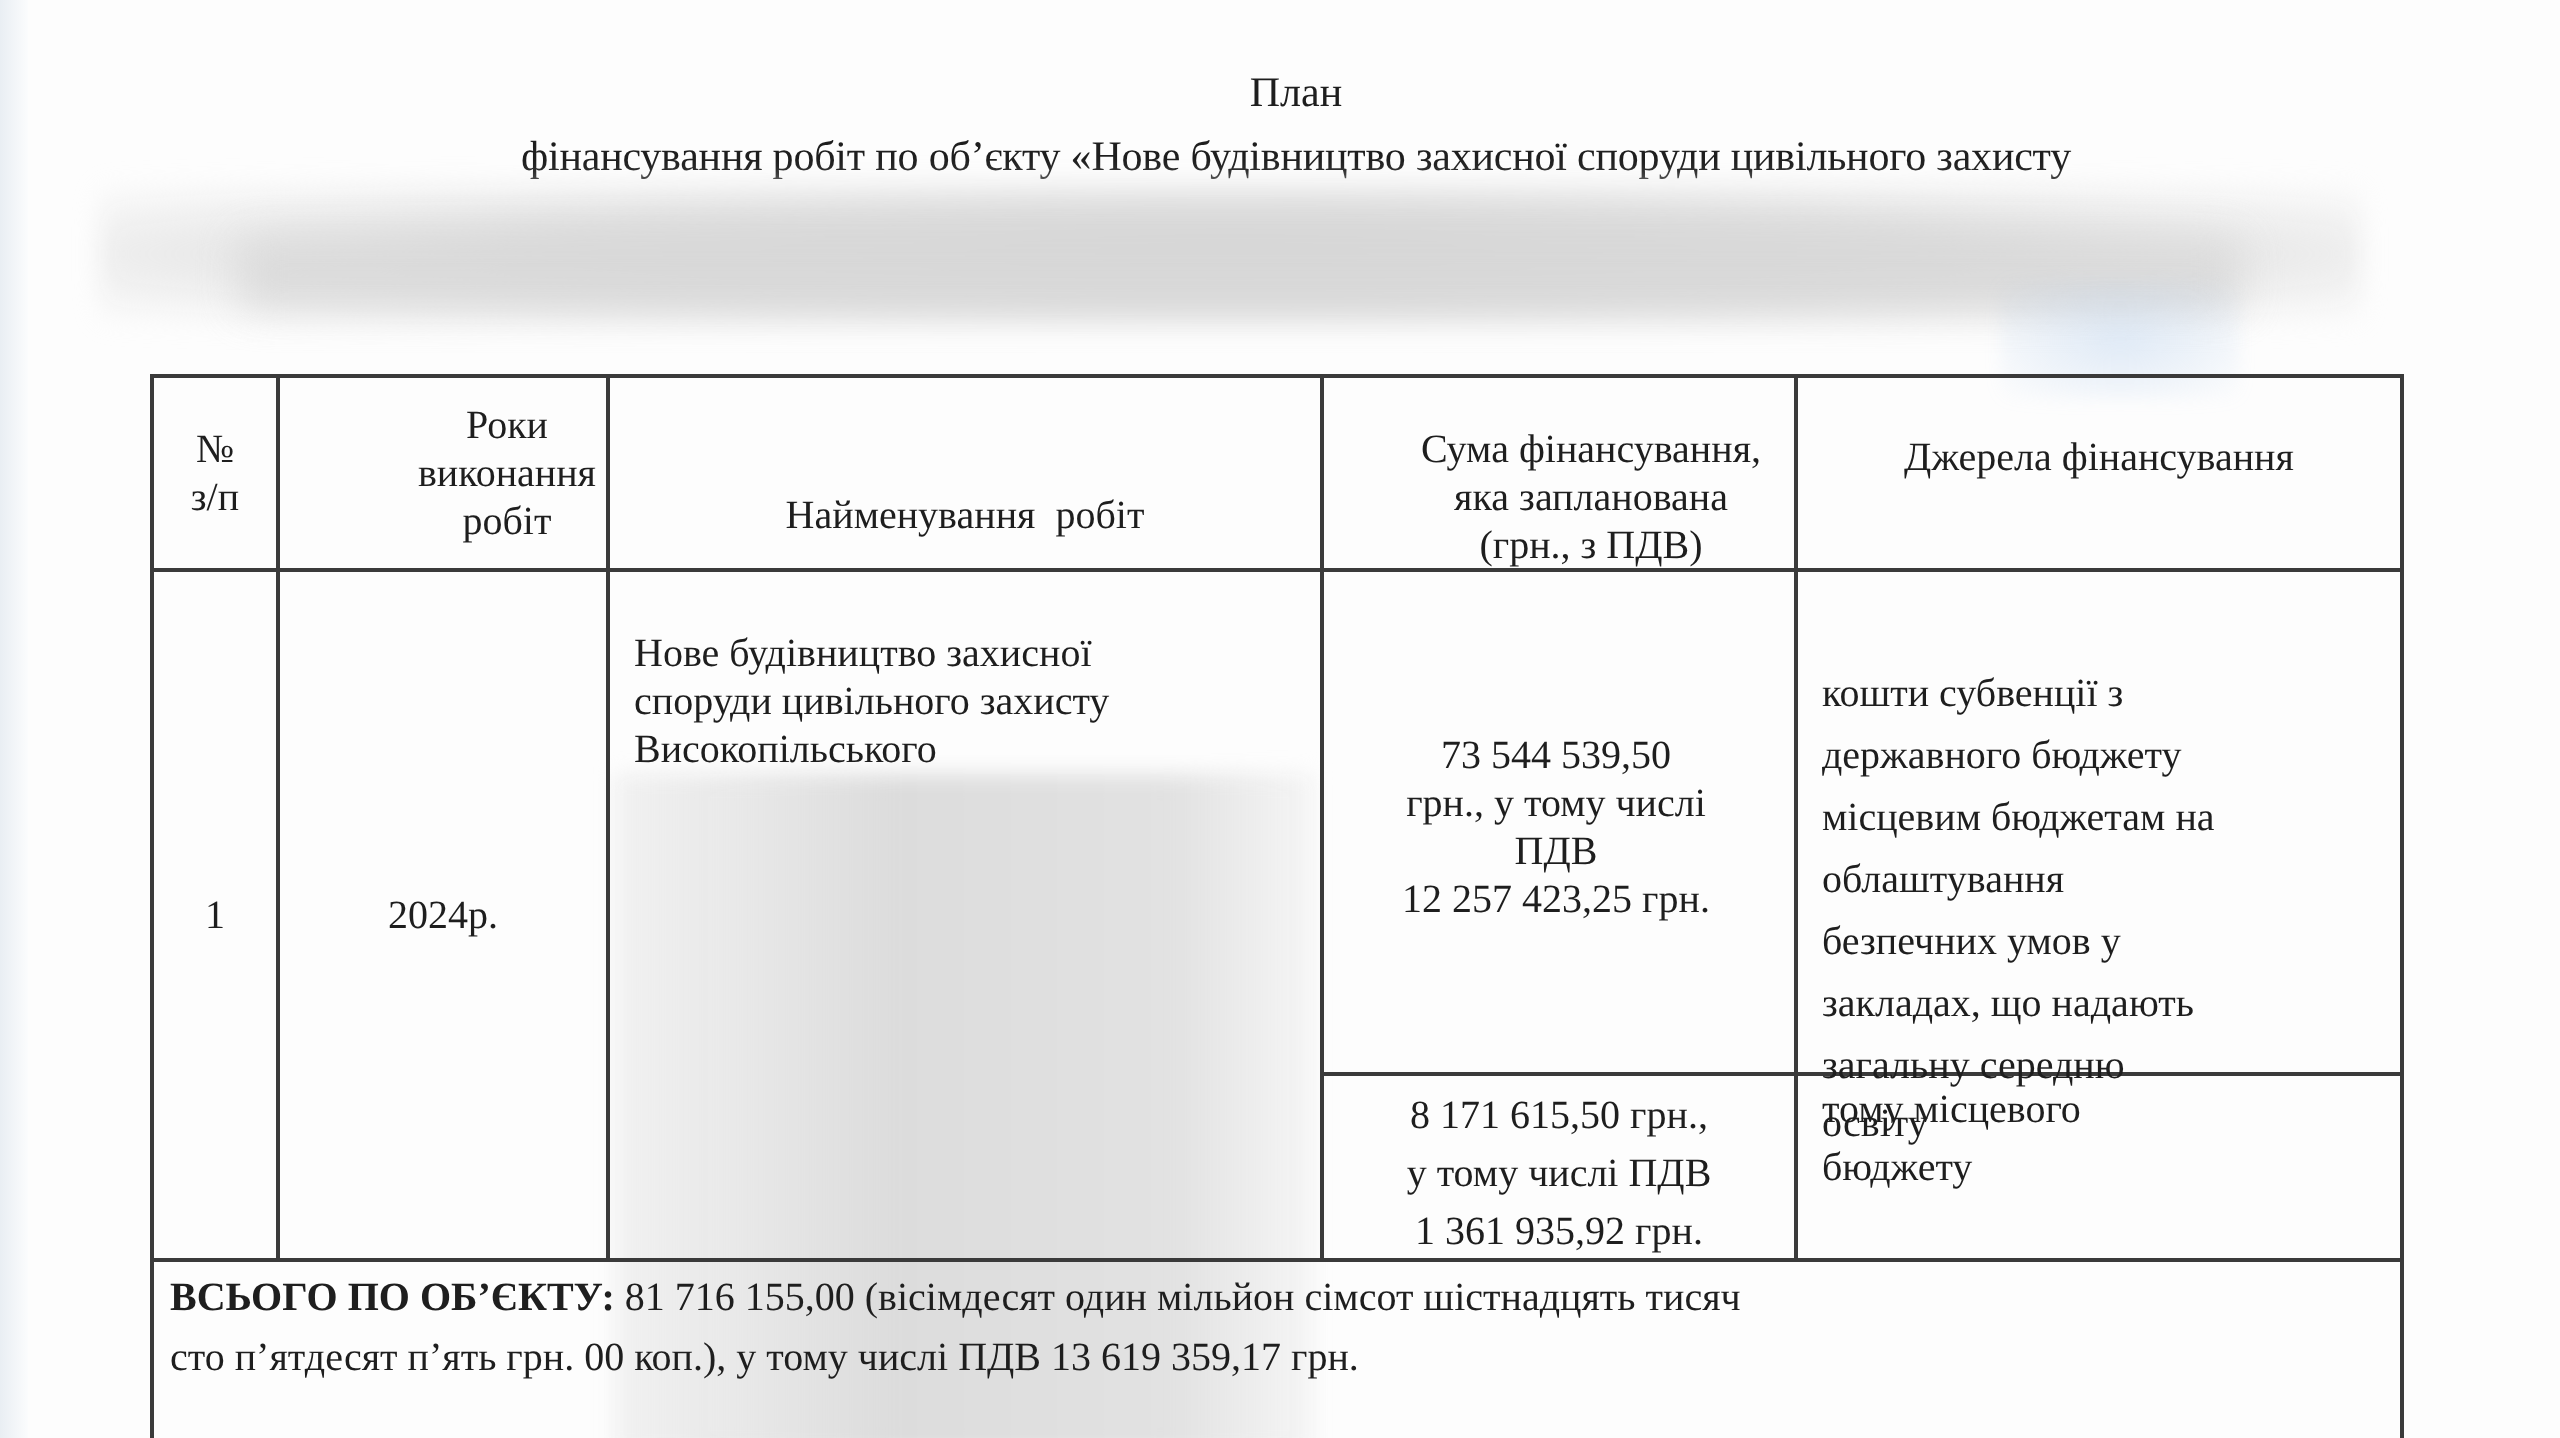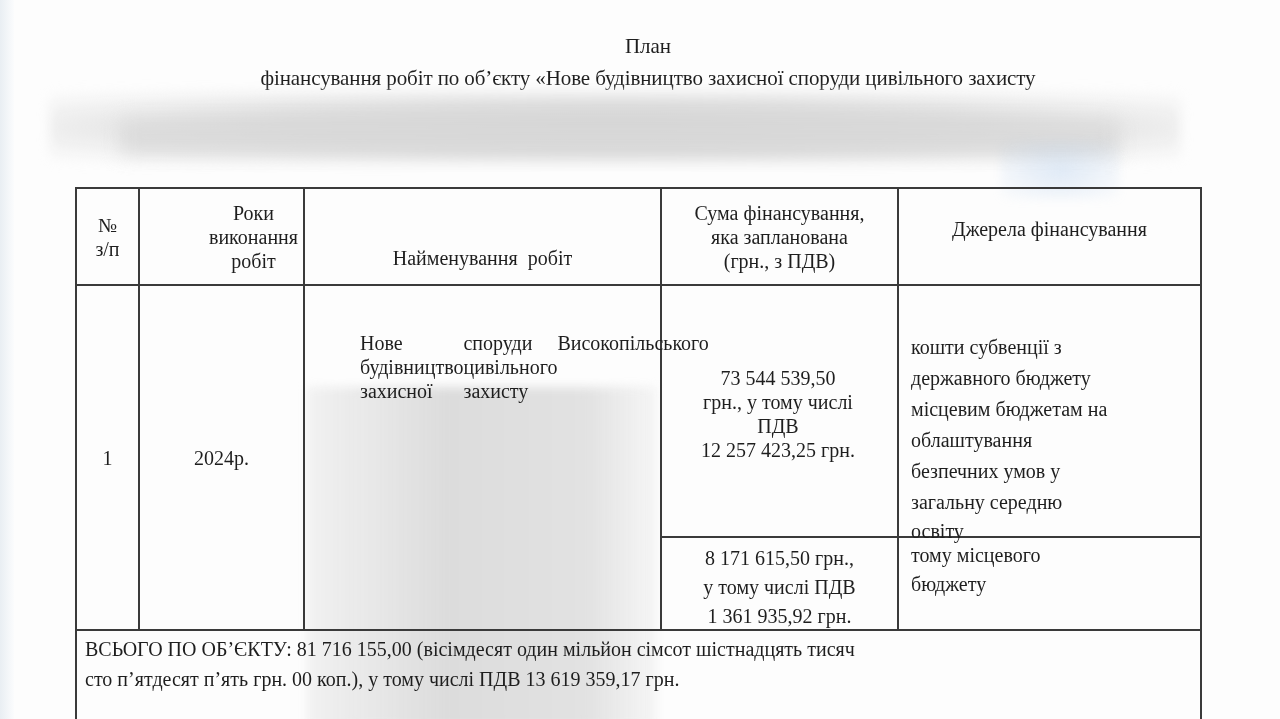--- a/index.html
+++ b/index.html
@@ -45,21 +45,21 @@
   .cell.left { justify-content: flex-start; text-align: left; align-items: flex-start; }
   .blur-cell {
     position: absolute; left: 232px; top: 200px; width: 350px; height: 340px;
     background: linear-gradient(to right, rgba(230,230,230,0.5), #dcdcdc 40%, #e2e2e2 80%, rgba(240,240,240,0.6));
     filter: blur(5px);
   }
   .total {
     position: absolute; left: 10px; top: 447px; width: 1110px;
     font-size: 20px; line-height: 30px; text-align: left;
   }
-  .total b { font-weight: normal; }
+  .total b { font-weight: bold; }
 </style>
 </head>
 <body>
 
 <div class="left-edge"></div>
 
 <div class="title title-1">План</div>
 <div class="title title-2">фінансування робіт по об’єкту «Нове будівництво захисної споруди цивільного захисту</div>
 
 <div class="redaction"></div>
@@ -87,53 +87,54 @@
     <span>з/п</span>
   </div>
   <div class="cell" style="left:65px;top:2px;width:163px;height:95px;flex-direction:column;padding-left:32px;">
     <span>Роки</span>
     <span>виконання</span>
     <span>робіт</span>
   </div>
   <div class="cell" style="left:230px;top:2px;width:355px;height:95px;">
     <span style="white-space:pre;margin-top:43px;">Найменування  робіт</span>
   </div>
-  <div class="cell" style="left:587px;top:2px;width:235px;height:95px;flex-direction:column;">
+  <div class="cell" style="left:587px;top:14px;width:235px;height:95px;flex-direction:column;padding-left:16px;">
     <span>Сума фінансування,</span>
     <span>яка запланована</span>
     <span>(грн., з ПДВ)</span>
   </div>
   <div class="cell" style="left:824px;top:2px;width:301px;height:80px;">
     <span>Джерела фінансування</span>
   </div>
 
   <div class="cell" style="left:2px;top:99px;width:61px;height:343px;">
     <span>1</span>
   </div>
   <div class="cell" style="left:65px;top:99px;width:163px;height:343px;">
     <span>2024р.</span>
   </div>
-  <div class="cell left" style="left:242px;top:144px;width:340px;margin-left:43px;">
+  <div class="cell left" style="left:242px;top:128px;width:340px;flex-direction:column;">
     <span>Нове будівництво захисної</span>
     <span>споруди цивільного захисту</span>
     <span>Високопільського</span>
   </div>
 
   <div class="cell" style="left:587px;top:99px;width:232px;height:250px;flex-direction:column;padding-top:6px;box-sizing:border-box;">
     <span>73 544 539,50</span>
     <span>грн., у тому числі</span>
     <span>ПДВ</span>
     <span>12 257 423,25 грн.</span>
   </div>
   <div class="cell left" style="left:836px;top:101px;width:285px;flex-direction:column;line-height:31px;margin-top:44px;">
     <span>кошти субвенції з</span>
     <span>державного бюджету</span>
     <span>місцевим бюджетам на</span>
     <span>облаштування</span>
     <span>безпечних умов у</span>
+    <span>закладах, що надають</span>
     <span>загальну середню</span>
     <span style="line-height:26px;">освіту</span>
   </div>
 
   <div class="cell" style="left:587px;top:351px;width:235px;height:99px;flex-direction:column;line-height:29px;">
     <span>8 171 615,50 грн.,</span>
     <span>у тому числі ПДВ</span>
     <span>1 361 935,92 грн.</span>
   </div>
   <div class="cell left" style="left:836px;top:354px;width:285px;flex-direction:column;line-height:29px;">

